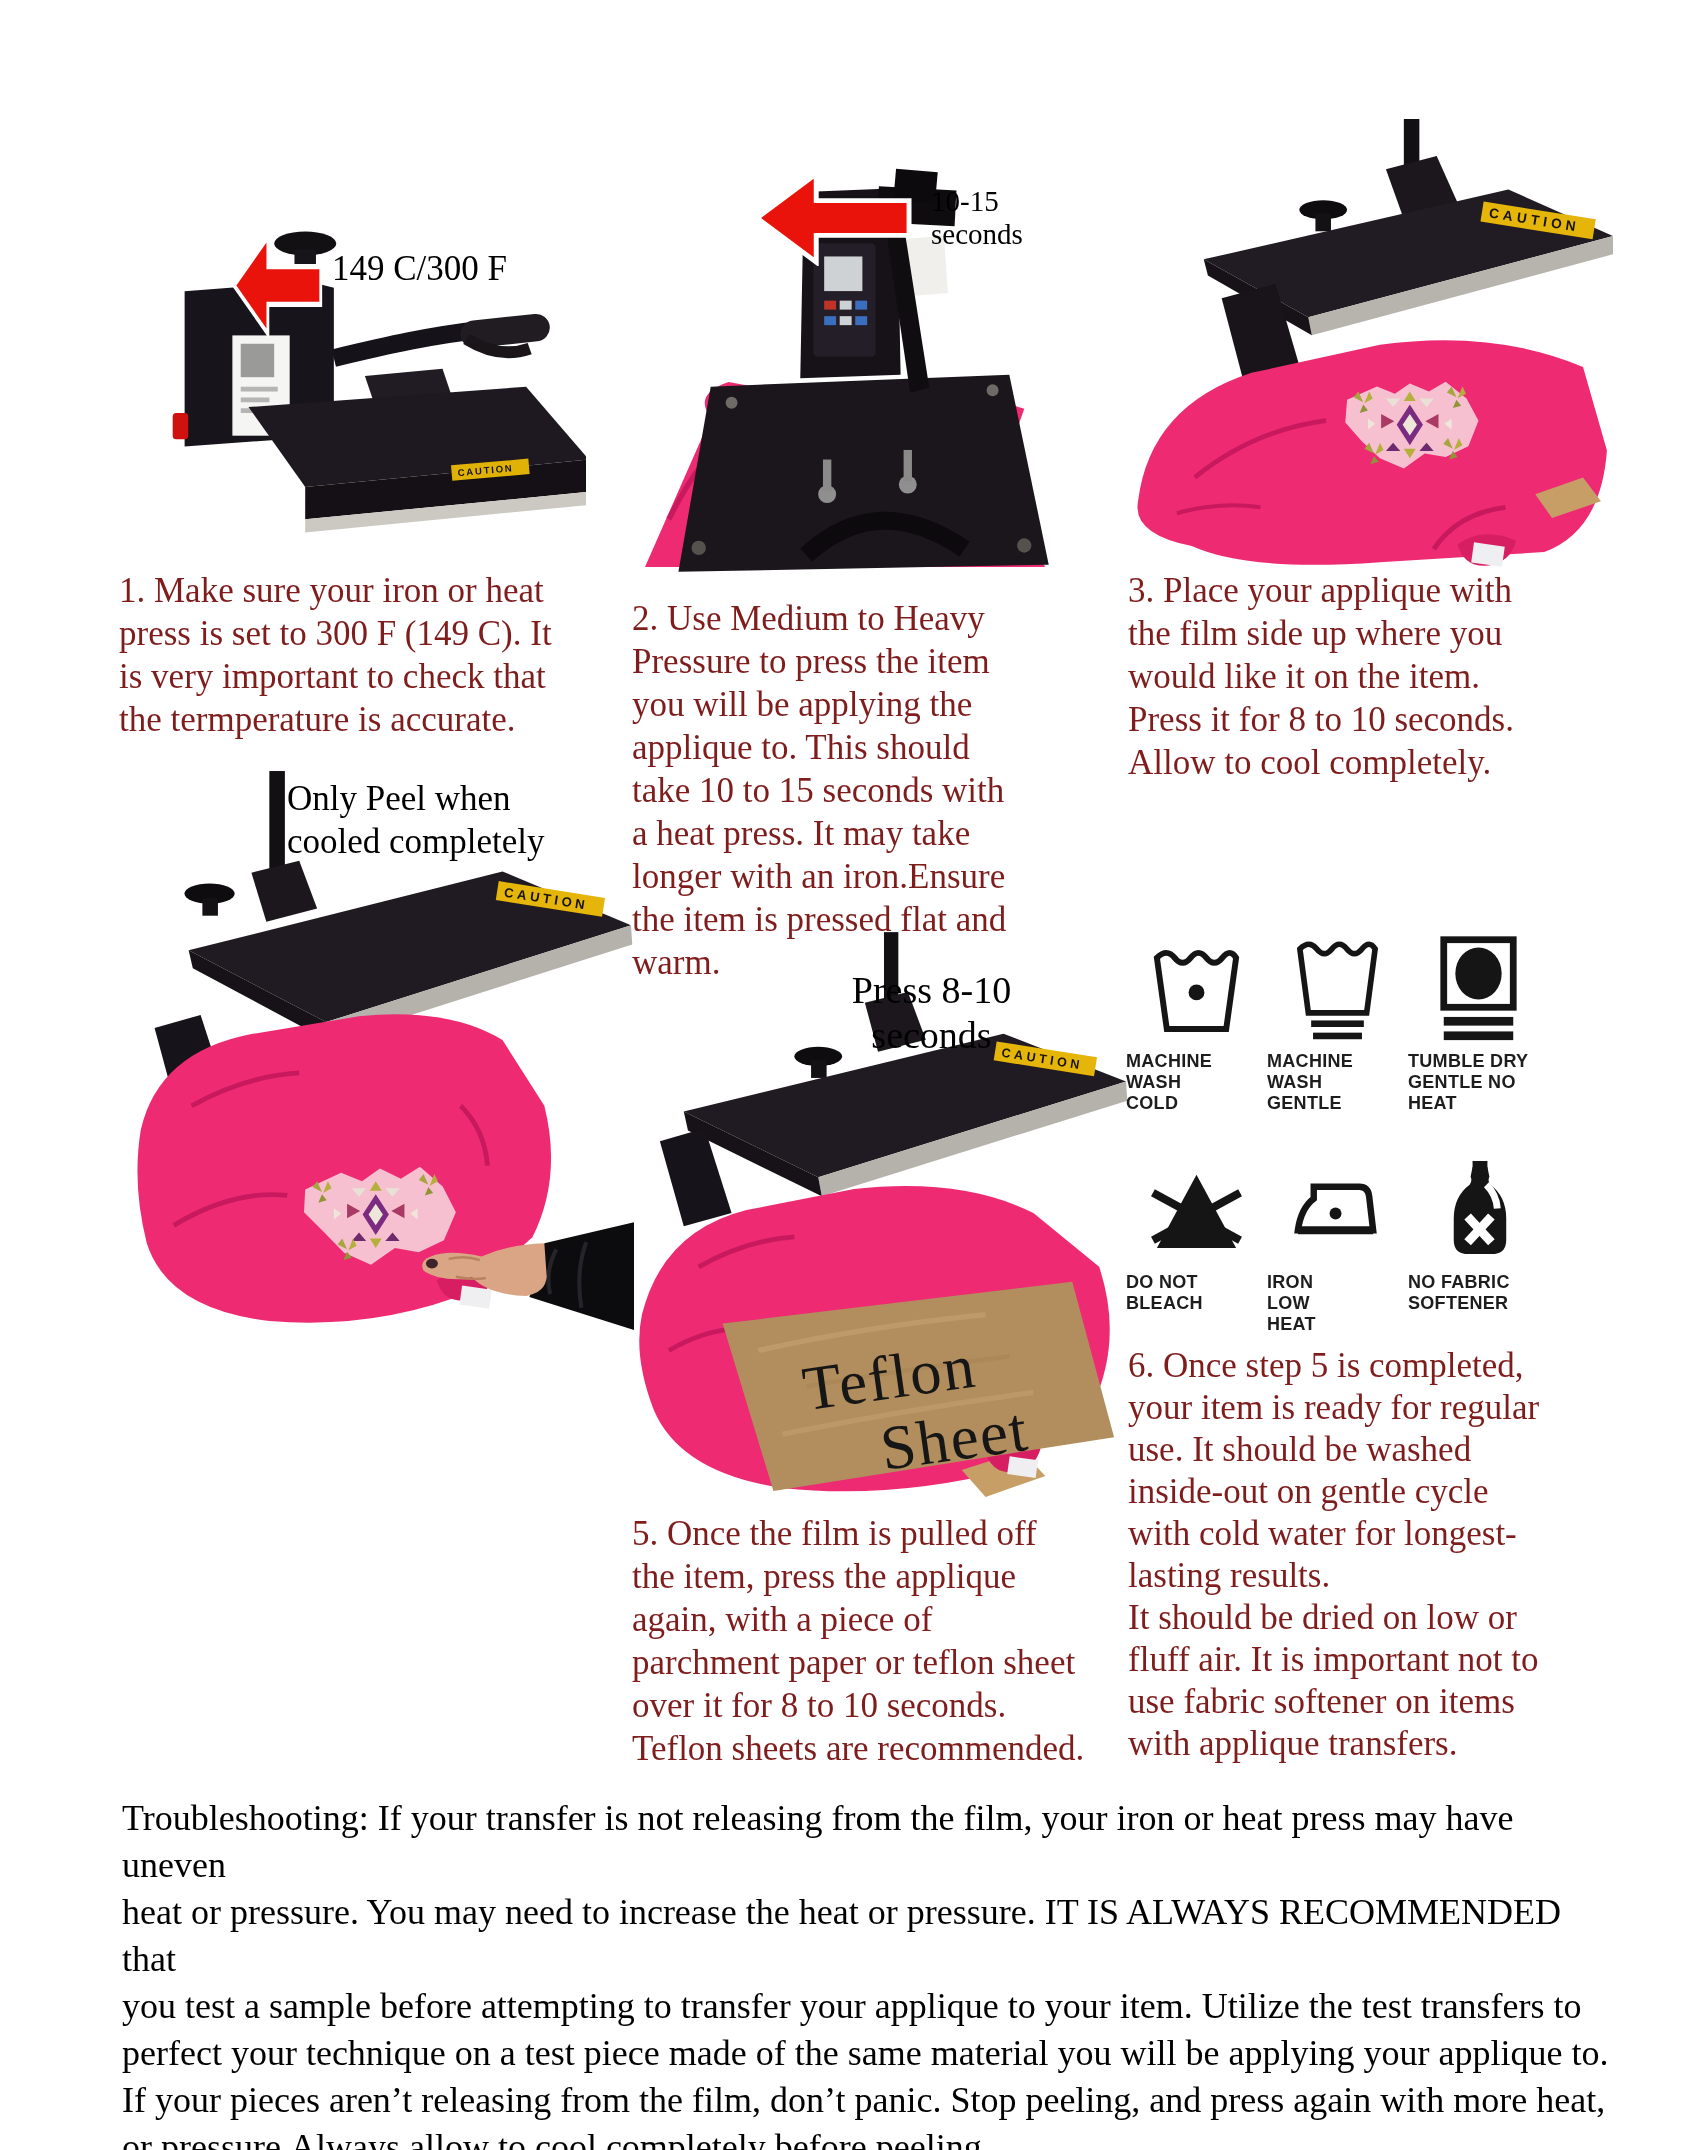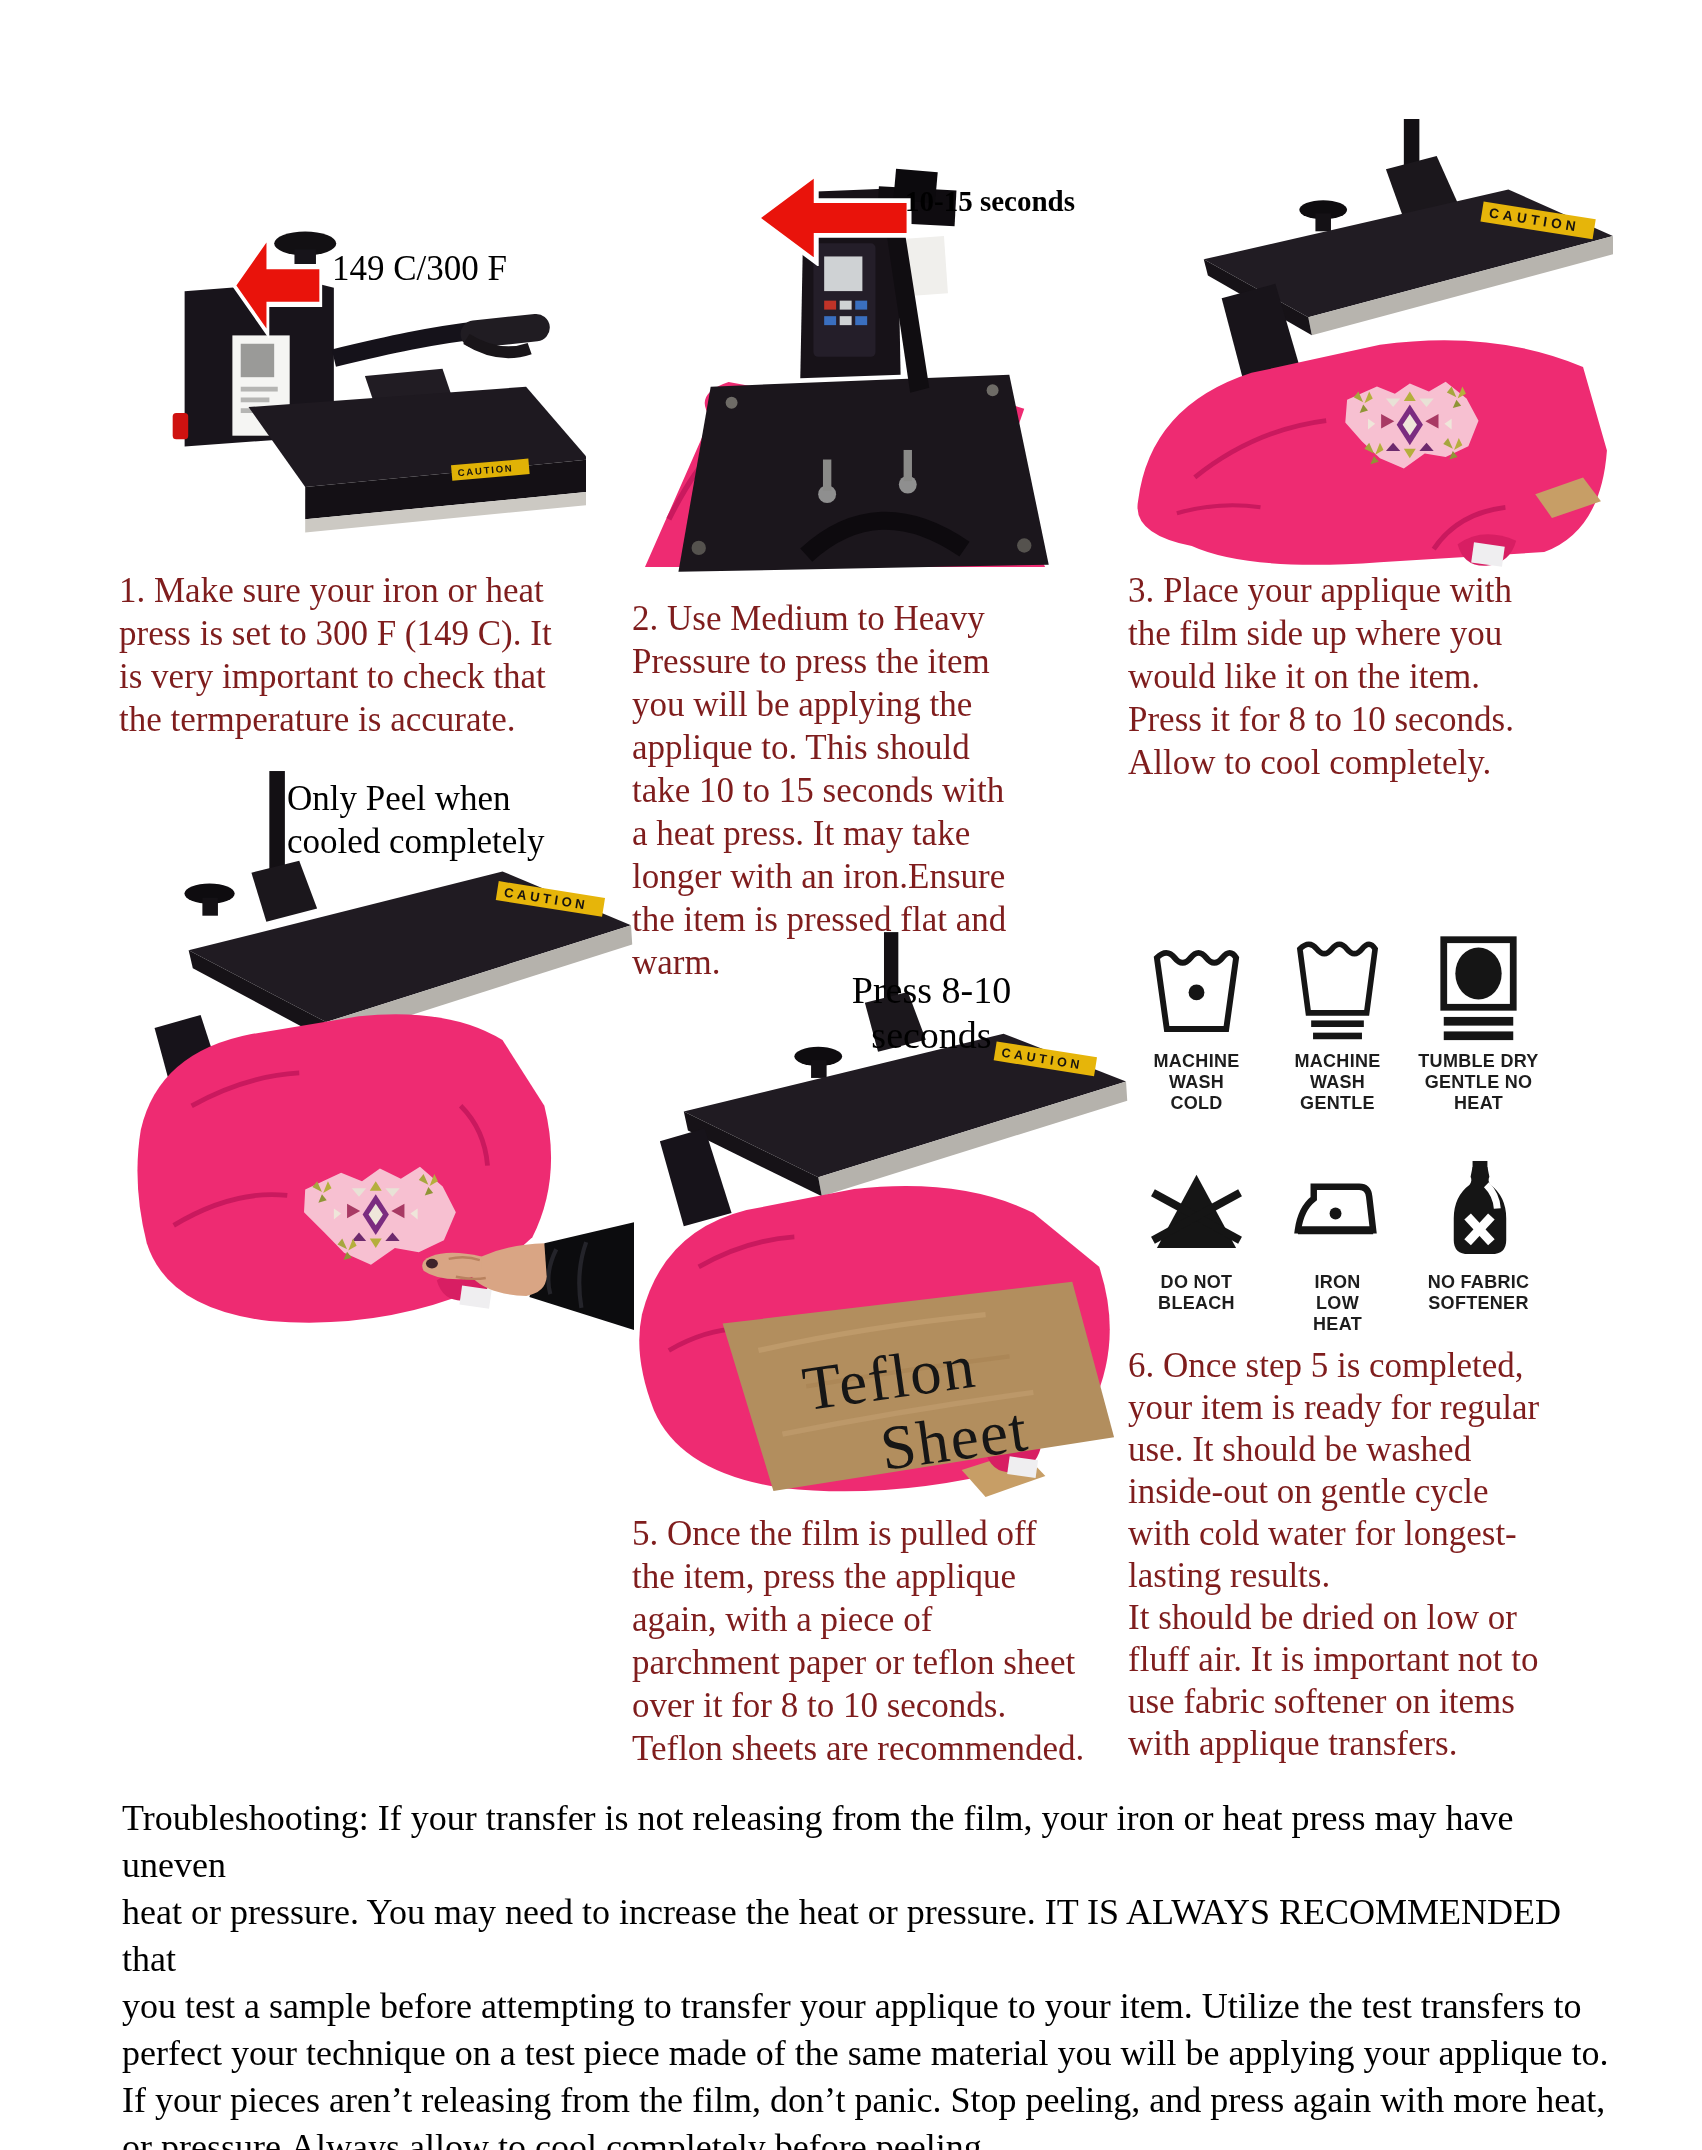--- a/index.html
+++ b/index.html
@@ -6,21 +6,21 @@
   .page{position:relative;width:1703px;height:2151px;background:#ffffff;overflow:hidden;
         font-family:"Liberation Serif", serif;color:#000;}
   .fig{position:absolute;}
   .fig svg{position:absolute;left:0;top:0;}
   .step{position:absolute;font-size:35px;line-height:43px;white-space:pre-line;
         font-family:"Liberation Serif", serif;color:#7f1d1d;}
   .annotation{position:absolute;white-space:pre-line;color:#000;font-family:"Liberation Serif", serif;}
   .arrow{position:absolute;}
   .care-grid{position:absolute;left:1126px;top:932px;width:424px;height:442px;
              display:flex;flex-wrap:wrap;}
-  .care-cell{width:141px;height:219px;text-align:center;}
+  .care-cell{width:141px;height:219px;}
   .care-cell svg{display:block;margin:0 auto;width:99px;height:111px;}
   .care-label{margin-top:8.4px;font-family:"Liberation Sans", sans-serif;font-weight:700;
               font-size:18px;line-height:21px;letter-spacing:0.3px;color:#1d1d1d;white-space:pre-line;}
   .troubleshooting{position:absolute;left:122px;top:1795px;width:1488px;font-size:36px;
                    line-height:47px;white-space:pre-line;font-family:"Liberation Serif", serif;}
   .caution-text{font-family:"Liberation Sans", sans-serif;font-weight:700;}
 </style>
 </head>
 <body>
 
@@ -89,21 +89,21 @@
       <polygon points="428,118 458,114 506,420 474,428" fill="#100d11"></polygon>
       <circle cx="335" cy="598" r="15" fill="#8f8f8f"></circle>
       <circle cx="470" cy="582" r="15" fill="#8f8f8f"></circle>
       <rect x="328" y="540" width="14" height="52" fill="#8a8a88"></rect>
       <rect x="463" y="524" width="14" height="52" fill="#8a8a88"></rect>
       <path d="M300,700 Q420,590 565,690" stroke="#0d0a0e" stroke-width="30" fill="none"></path>
     </svg>
     <svg class="arrow" style="left:128px;top:33px;" width="158" height="96" viewBox="0 0 160 100" preserveAspectRatio="none">
       <polygon points="2,50 62,4 62,32 156,32 156,68 62,68 62,96" fill="#e9130b" stroke="#ffffff" stroke-width="5"></polygon>
     </svg>
-    <div class="annotation" style="left:278px;top:48px;font-size:29px;line-height:33px;font-weight:bold;">10-15 seconds</div>
+    <div class="annotation" style="left:304px;top:48px;font-size:29px;line-height:33px;">10-15 seconds</div>
   </div>
 
   <div class="fig" style="left:1123px;top:119px;width:490px;height:448px;">
     <svg width="490" height="448" viewBox="0 0 820 750">
       <rect x="470" y="0" width="26" height="130" fill="#131014"></rect>
       <polygon points="440,84 525,62 560,140 470,168" fill="#1b171c"></polygon>
       <ellipse cx="335" cy="152" rx="40" ry="16" fill="#0e0c0f"></ellipse>
       <rect x="322" y="158" width="26" height="30" fill="#141115"></rect>
       <polygon points="135,235 645,118 820,196 310,332" fill="#211c23"></polygon>
       <polygon points="310,332 820,196 822,226 316,362" fill="#b7b4ae"></polygon>

